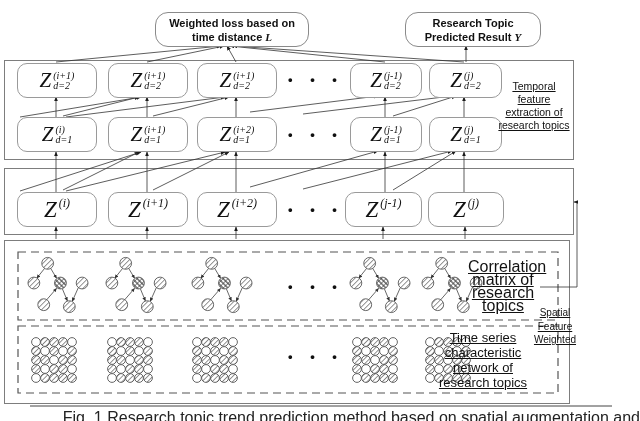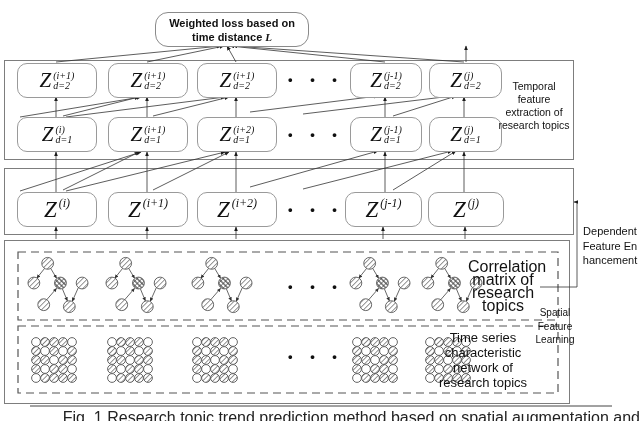--- a/index.html
+++ b/index.html
@@ -13,21 +13,21 @@
   .zb{font-style:italic;font-size:21px;line-height:21px;}
   .zs{display:inline-flex;flex-direction:column;justify-content:center;margin-left:2px;
       font-style:italic;font-size:10px;line-height:9.5px;}
   .zs sup,.zs sub{font-size:10px;line-height:9.5px;vertical-align:baseline;}
   .zb3{font-style:italic;font-size:23px;line-height:23px;}
   .s3{font-style:italic;font-size:12px;position:relative;top:-6px;margin-left:2px;}
   .roundbox{position:absolute;border:1.2px solid #8a8a8a;border-radius:13px;background:#fff;
             display:flex;align-items:center;justify-content:flex-start;text-align:center;
             font-weight:bold;font-size:11px;line-height:14px;z-index:3;padding:0 6px;}
   .roundbox i{font-family:"Liberation Serif",serif;font-weight:bold;font-style:italic;padding-left:3px;}
-  .sidelabel{position:absolute;text-align:center;z-index:3;color:#111;}
+  .sidelabel{position:absolute;text-align:center;z-index:3;color:#111;text-decoration:underline;}
   .dots{position:absolute;z-index:4;font-size:13px;font-weight:bold;letter-spacing:7px;color:#111;}
   .clu,.grid-svg{position:absolute;z-index:2;}
   #caption{position:absolute;left:0;right:0;top:409px;text-align:right;z-index:3;
            font-family:Liberation Sans, sans-serif;font-size:16px;color:#222;}
 </style>
 </head>
 <body>
 
 <div id="page">
 
@@ -117,20 +117,23 @@
       <polyline points="540,287 577,287 577,202"></polyline>
       <line x1="577" y1="202" x2="574" y2="202" marker-end="url(#arr)"></line>
 
       <line x1="30" y1="406" x2="612" y2="406" stroke="#444" stroke-width="1"></line>
     </g>
   </svg>
 
   <div class="roundbox" style="left:155px;top:12px;width:140px;height:33px">
     <span><span>Weighted loss based on time distance</span><i>L</i></span>
   </div>
+  <div class="roundbox" style="left:405px;top:12px;width:122px;height:33px">
+    <span><span>Research Topic Predicted Result</span><i>Y</i></span>
+  </div>
 
   <div class="zbox" style="left:17px;top:63px;width:78px">
       <span class="zb">Z</span>
       <span class="zs">
         <sup>(i+1)</sup>
         <sub>d=2</sub>
       </span>
     </div>
   <div class="zbox" style="left:108px;top:63px;width:78px">
       <span class="zb">Z</span>
@@ -371,18 +374,17 @@
       <circle cx="42" cy="33" r="4.4" fill="#fff" stroke="#555" stroke-width="0.9"></circle>
       <circle cx="6" cy="42" r="4.4" fill="#fff" stroke="#555" stroke-width="0.9"></circle>
       <circle cx="15" cy="42" r="4.4" fill="url(#hatch)" stroke="#555" stroke-width="0.9"></circle>
       <circle cx="24" cy="42" r="4.4" fill="url(#hatch)" stroke="#555" stroke-width="0.9"></circle>
       <circle cx="33" cy="42" r="4.4" fill="url(#hatch)" stroke="#555" stroke-width="0.9"></circle>
       <circle cx="42" cy="42" r="4.4" fill="url(#hatch)" stroke="#555" stroke-width="0.9"></circle>
     </svg>
   <div class="dots" style="left:288px;top:349px">• • •</div>
   <div class="sidelabel" style="left:430px;top:330px;width:106px;font-size:13px;line-height:15px">Time series characteristic network of research topics</div>
 
-  <div class="sidelabel" style="left:581px;top:224px;width:58px;font-size:11px;line-height:14.5px;word-break:break-all">Dependent Feature Enhancement</div>
-  <div class="sidelabel" style="left:532px;top:306px;width:46px;font-size:10px;line-height:13.5px">Spatial Feature Learning</div>
+  <div class="sidelabel" style="left:532px;top:306px;width:46px;font-size:10px;line-height:13.5px">Spatial Feature Weighted</div>
 
   <div id="caption">Fig. 1 Research topic trend prediction method based on spatial augmentation and dynamic graph convolutional network</div>
 
 </div>
 
 </body></html>

